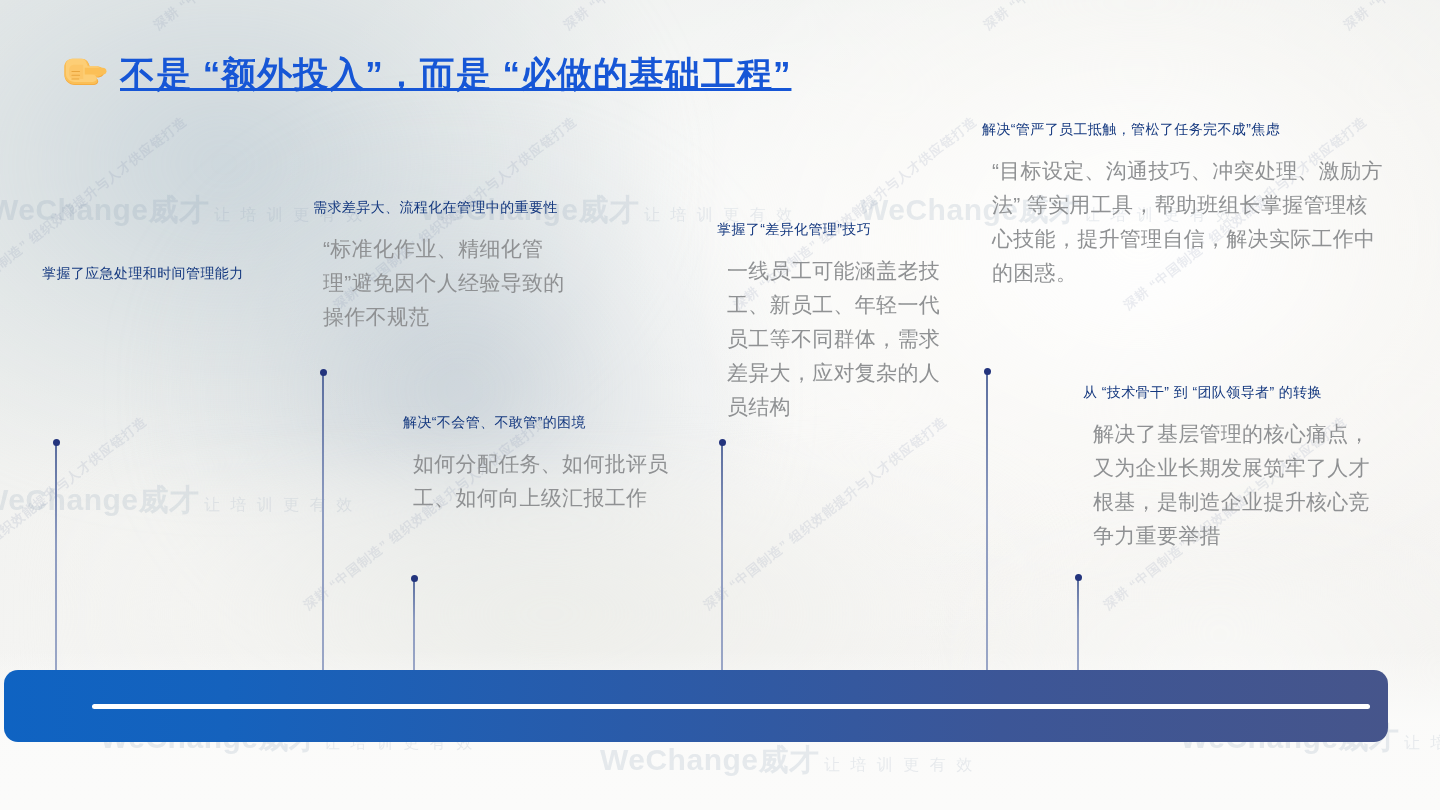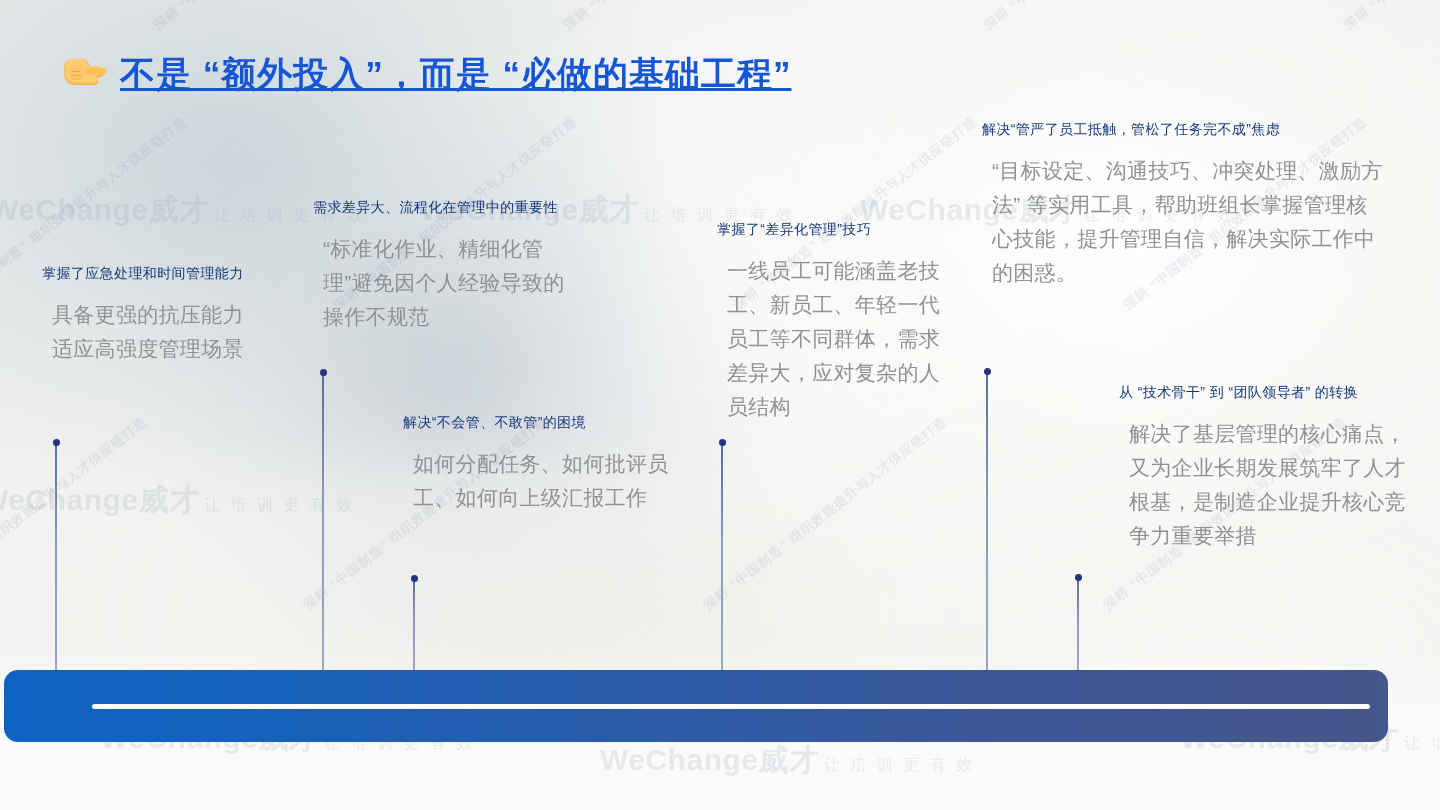--- a/index.html
+++ b/index.html
@@ -264,21 +264,20 @@
 
   <div class="connector" style="left:55px;  top:442px; height:228px;"></div>
   <div class="connector" style="left:322px; top:372px; height:298px;"></div>
   <div class="connector" style="left:413px; top:578px; height: 92px;"></div>
   <div class="connector" style="left:721px; top:442px; height:228px;"></div>
   <div class="connector" style="left:986px; top:371px; height:299px;"></div>
   <div class="connector" style="left:1077px;top:577px; height: 93px;"></div>
 
   <div class="card" style="left:42px; top:264px; width:230px;">
     <p class="card-title">掌握了应急处理和时间管理能力</p>
-    <p class="card-body">具备更强的抗压能力适应高强度管理场景</p>
   </div>
 
   <div class="card" style="left:313px; top:198px; width:265px;">
     <p class="card-title">需求差异大、流程化在管理中的重要性</p>
     <p class="card-body">“标准化作业、精细化管理”避免因个人经验导致的操作不规范</p>
   </div>
 
   <div class="card" style="left:403px; top:413px; width:300px;">
     <p class="card-title">解决“不会管、不敢管”的困境</p>
     <p class="card-body">如何分配任务、如何批评员工、如何向上级汇报工作</p>
@@ -287,21 +286,21 @@
   <div class="card" style="left:717px; top:220px; width:245px;">
     <p class="card-title">掌握了“差异化管理”技巧</p>
     <p class="card-body">一线员工可能涵盖老技工、新员工、年轻一代员工等不同群体，需求差异大，应对复杂的人员结构</p>
   </div>
 
   <div class="card" style="left:982px; top:120px; width:412px;">
     <p class="card-title">解决“管严了员工抵触，管松了任务完不成”焦虑</p>
     <p class="card-body">“目标设定、沟通技巧、冲突处理、激励方法” 等实用工具，帮助班组长掌握管理核心技能，提升管理自信，解决实际工作中的困惑。</p>
   </div>
 
-  <div class="card" style="left:1119px; top:383px; width:315px;">
+  <div class="card" style="left:1083px; top:383px; width:315px;">
     <p class="card-title">从 “技术骨干” 到 “团队领导者” 的转换</p>
     <p class="card-body">解决了基层管理的核心痛点，又为企业长期发展筑牢了人才根基，是制造企业提升核心竞争力重要举措</p>
   </div>
 
   <div class="bottom-bar">
     <div class="bottom-bar-highlight"></div>
   </div>
 
 </div>
 

